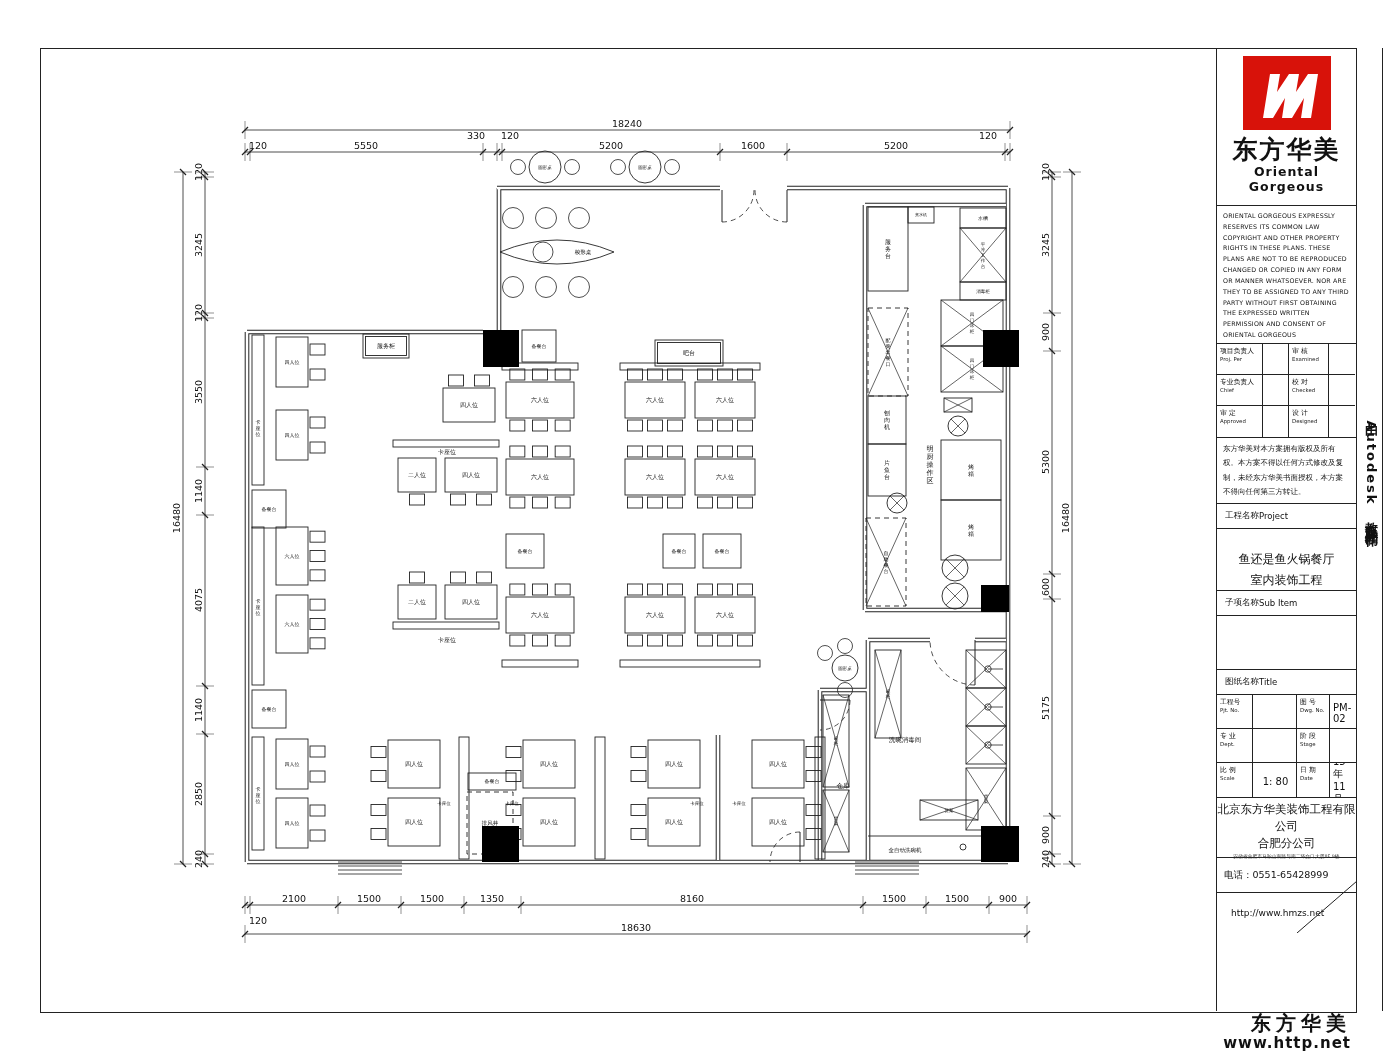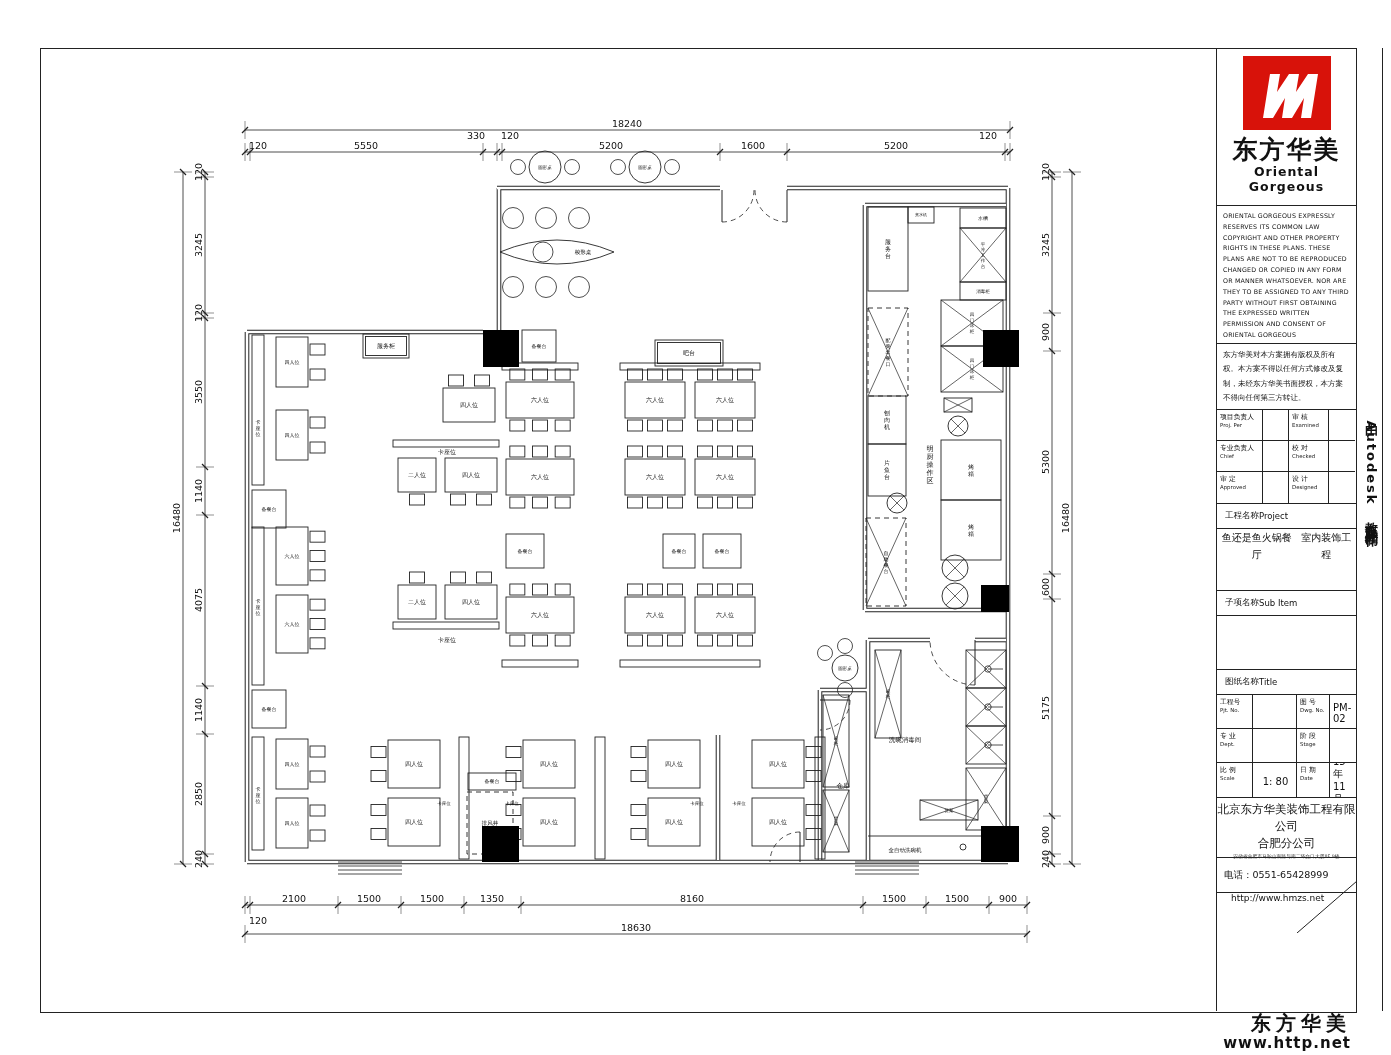--- a/index.html
+++ b/index.html
@@ -18,36 +18,36 @@
   #copy-en{height:138px;padding:5px 6px;font-size:6.3px;line-height:1.72;letter-spacing:.2px;}
   #copy-cn{height:66px;padding:4px 6px;font-size:7.5px;line-height:1.9;}
   .grid{display:grid;}
   #personnel{grid-template-columns:46px 26px 40px 26px;grid-auto-rows:31px;}
   #personnel .cell{border-right:1px solid #222;border-bottom:1px solid #222;padding:2px 2px 0 3px;}
   #personnel .cell:nth-child(4n){border-right:none;}
   #personnel .cell:nth-last-child(-n+4){border-bottom:none;}
   .lab-cn{font-size:6.8px;}
   .lab-en{font-size:5.4px;color:#222;}
   .rowlabel{height:25px;display:flex;align-items:center;padding-left:8px;font-size:8.5px;}
-  #proj-name{height:62px;display:flex;flex-direction:row;justify-content:flex-end;text-align:center;
-             font-size:10px;line-height:1.7;}
+  #proj-name{height:62px;display:flex;flex-direction:column;justify-content:flex-end;text-align:center;
+             font-size:12px;line-height:1.7;}
   #empty-sec{height:54px;}
   #draw-title{height:44px;display:flex;align-items:center;justify-content:center;font-size:15px;letter-spacing:3px;}
   #form{grid-template-columns:36px 44px 33px 26px;grid-auto-rows:34px;}
   #form .cell{border-right:1px solid #222;border-bottom:1px solid #222;padding:2px 1px 0 3px;overflow:hidden;}
   #form .cell:nth-child(4n){border-right:none;}
   #form .cell:nth-last-child(-n+4){border-bottom:none;}
   .big-val{font-size:10px;display:flex;align-items:center;justify-content:center;height:100%;}
   .mid-val{font-size:10px;display:flex;align-items:center;justify-content:center;height:100%;}
   #company{height:60px;text-align:center;padding-top:3px;}
   #company .c1{font-size:11.5px;line-height:1.5;}
   #company .c2{font-size:11.5px;}
   #company .addr{font-size:4.8px;margin-top:2px;color:#333;}
   #phone-sec{height:35px;display:flex;align-items:center;padding-left:7px;font-size:9.5px;}
-  #web-sec{height:40px;display:flex;padding-left:14px;font-size:9px;border-bottom:none;position:relative;}
+  #web-sec{height:40px;display:flex;align-items:center;padding-left:14px;font-size:9px;border-bottom:none;position:relative;}
   #corner-cut{position:absolute;right:-1px;bottom:0px;width:60px;height:52px;}
   
   #autodesk{position:absolute;left:1358px;top:412px;height:460px;width:22px;
             writing-mode:vertical-rl;text-orientation:mixed;font-size:13px;font-weight:bold;letter-spacing:2px;}
   
   #footer{position:absolute;right:40px;top:1012px;width:300px;text-align:right;}
   #footer .f-brand{font-size:20px;font-weight:bold;letter-spacing:5px;line-height:1.1;}
   #footer .f-site{font-size:15px;font-weight:bold;letter-spacing:1px;}
 </style>
 </head>
@@ -783,22 +783,20 @@
   <div id="tblock">
     <div class="sec" id="logo-sec">
       <svg width="96" height="76" viewBox="0 0 96 76">
         <rect x="4" y="0" width="88" height="74" fill="#d8120a"></rect>
         <path d="M24,62 L31,18 L41,18 L38,36 L50,18 L60,18 L57,36 L69,18 L79,18 L72,62 L62,62 L65,42 L53,62 L43,62 L46,42 L34,62 Z" fill="#fff"></path>
       </svg>
       <div class="brand-cn">东方华美</div>
       <div class="brand-en">Oriental Gorgeous</div>
     </div>
     <div class="sec" id="copy-en">ORIENTAL GORGEOUS EXPRESSLY RESERVES ITS COMMON LAW COPYRIGHT AND OTHER PROPERTY RIGHTS IN THESE PLANS. THESE PLANS ARE NOT TO BE REPRODUCED CHANGED OR COPIED IN ANY FORM OR MANNER WHATSOEVER. NOR ARE THEY TO BE ASSIGNED TO ANY THIRD PARTY WITHOUT FIRST OBTAINING THE EXPRESSED WRITTEN PERMISSION AND CONSENT OF ORIENTAL GORGEOUS</div>
-    <div class="sec" id="copy-cn">东方华美对本方案拥有版权及所有权。本方案不得以任何方式修改及复制，未经东方华美书面授权，本方案不得向任何第三方转让。</div>
-
     <div class="sec grid" id="personnel">
       <div class="cell">
           <div class="lab-cn">项目负责人</div>
           <div class="lab-en">Proj. Per</div>
         </div>
       <div class="cell"></div>
       <div class="cell">
           <div class="lab-cn">审 核</div>
           <div class="lab-en">Examined</div>
         </div>
@@ -817,20 +815,22 @@
           <div class="lab-cn">审 定</div>
           <div class="lab-en">Approved</div>
         </div>
       <div class="cell"></div>
       <div class="cell">
           <div class="lab-cn">设 计</div>
           <div class="lab-en">Designed</div>
         </div>
       <div class="cell"></div>
     </div>
+
+    <div class="sec" id="copy-cn">东方华美对本方案拥有版权及所有权。本方案不得以任何方式修改及复制，未经东方华美书面授权，本方案不得向任何第三方转让。</div>
 
     <div class="sec rowlabel">
       <span>工程名称</span>
       <span>Project</span>
     </div>
     <div class="sec" id="proj-name">
       <div>鱼还是鱼火锅餐厅</div>
       <div>室内装饰工程</div>
     </div>
     <div class="sec rowlabel">

